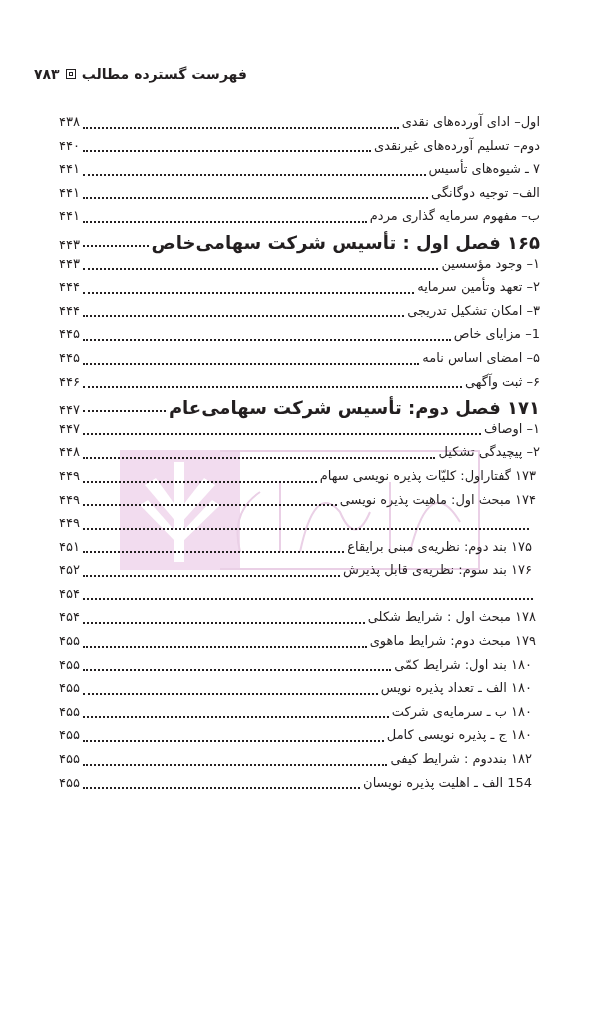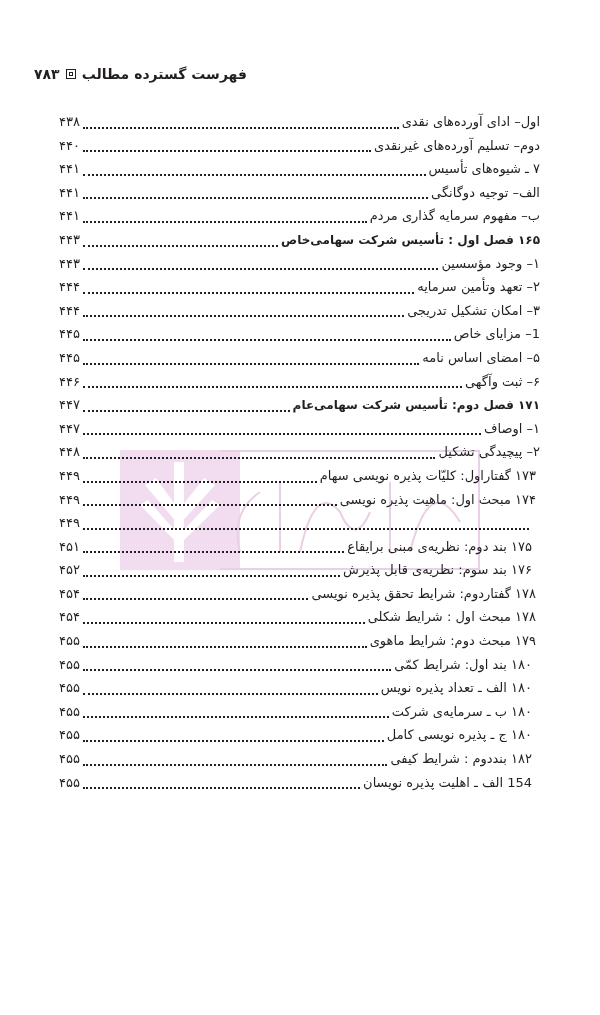--- a/index.html
+++ b/index.html
@@ -77,21 +77,21 @@
   .toc-row {
     direction: rtl;
     display: flex;
     align-items: baseline;
     height: 23.6px;
     font-size: 13px;
     white-space: nowrap;
   }
   .toc-row.bold .toc-title {
     font-weight: bold;
-    font-size: 12px;
+    font-size: 18px;
   }
   .toc-title {
     flex: 0 0 auto;
   }
   .toc-leader {
     flex: 1 1 auto;
     border-bottom: 2px dotted #231f20;
     margin: 0 3px 3px 3px;
     height: 0;
     align-self: flex-end;
@@ -231,21 +231,20 @@
     <span class="toc-title">۱۷۵ بند دوم: نظریه‌ی مبنی برایقاع</span>
     <span class="toc-leader"></span>
     <span class="toc-page">۴۵۱</span>
   </div>
     <div class="toc-row indent-2">
     <span class="toc-title">۱۷۶ بند سوم:  نظریه‌ی قابل پذیرش</span>
     <span class="toc-leader"></span>
     <span class="toc-page">۴۵۲</span>
   </div>
     <div class="toc-row indent-1">
-    <span class="toc-title">۱۷۸ گفتاردوم: شرایط تحقق پذیره نویسی</span>
     <span class="toc-leader"></span>
     <span class="toc-page">۴۵۴</span>
   </div>
     <div class="toc-row indent-1">
     <span class="toc-title">۱۷۸ مبحث اول : شرایط شکلی</span>
     <span class="toc-leader"></span>
     <span class="toc-page">۴۵۴</span>
   </div>
     <div class="toc-row indent-1">
     <span class="toc-title">۱۷۹ مبحث دوم: شرایط ماهوی</span>

